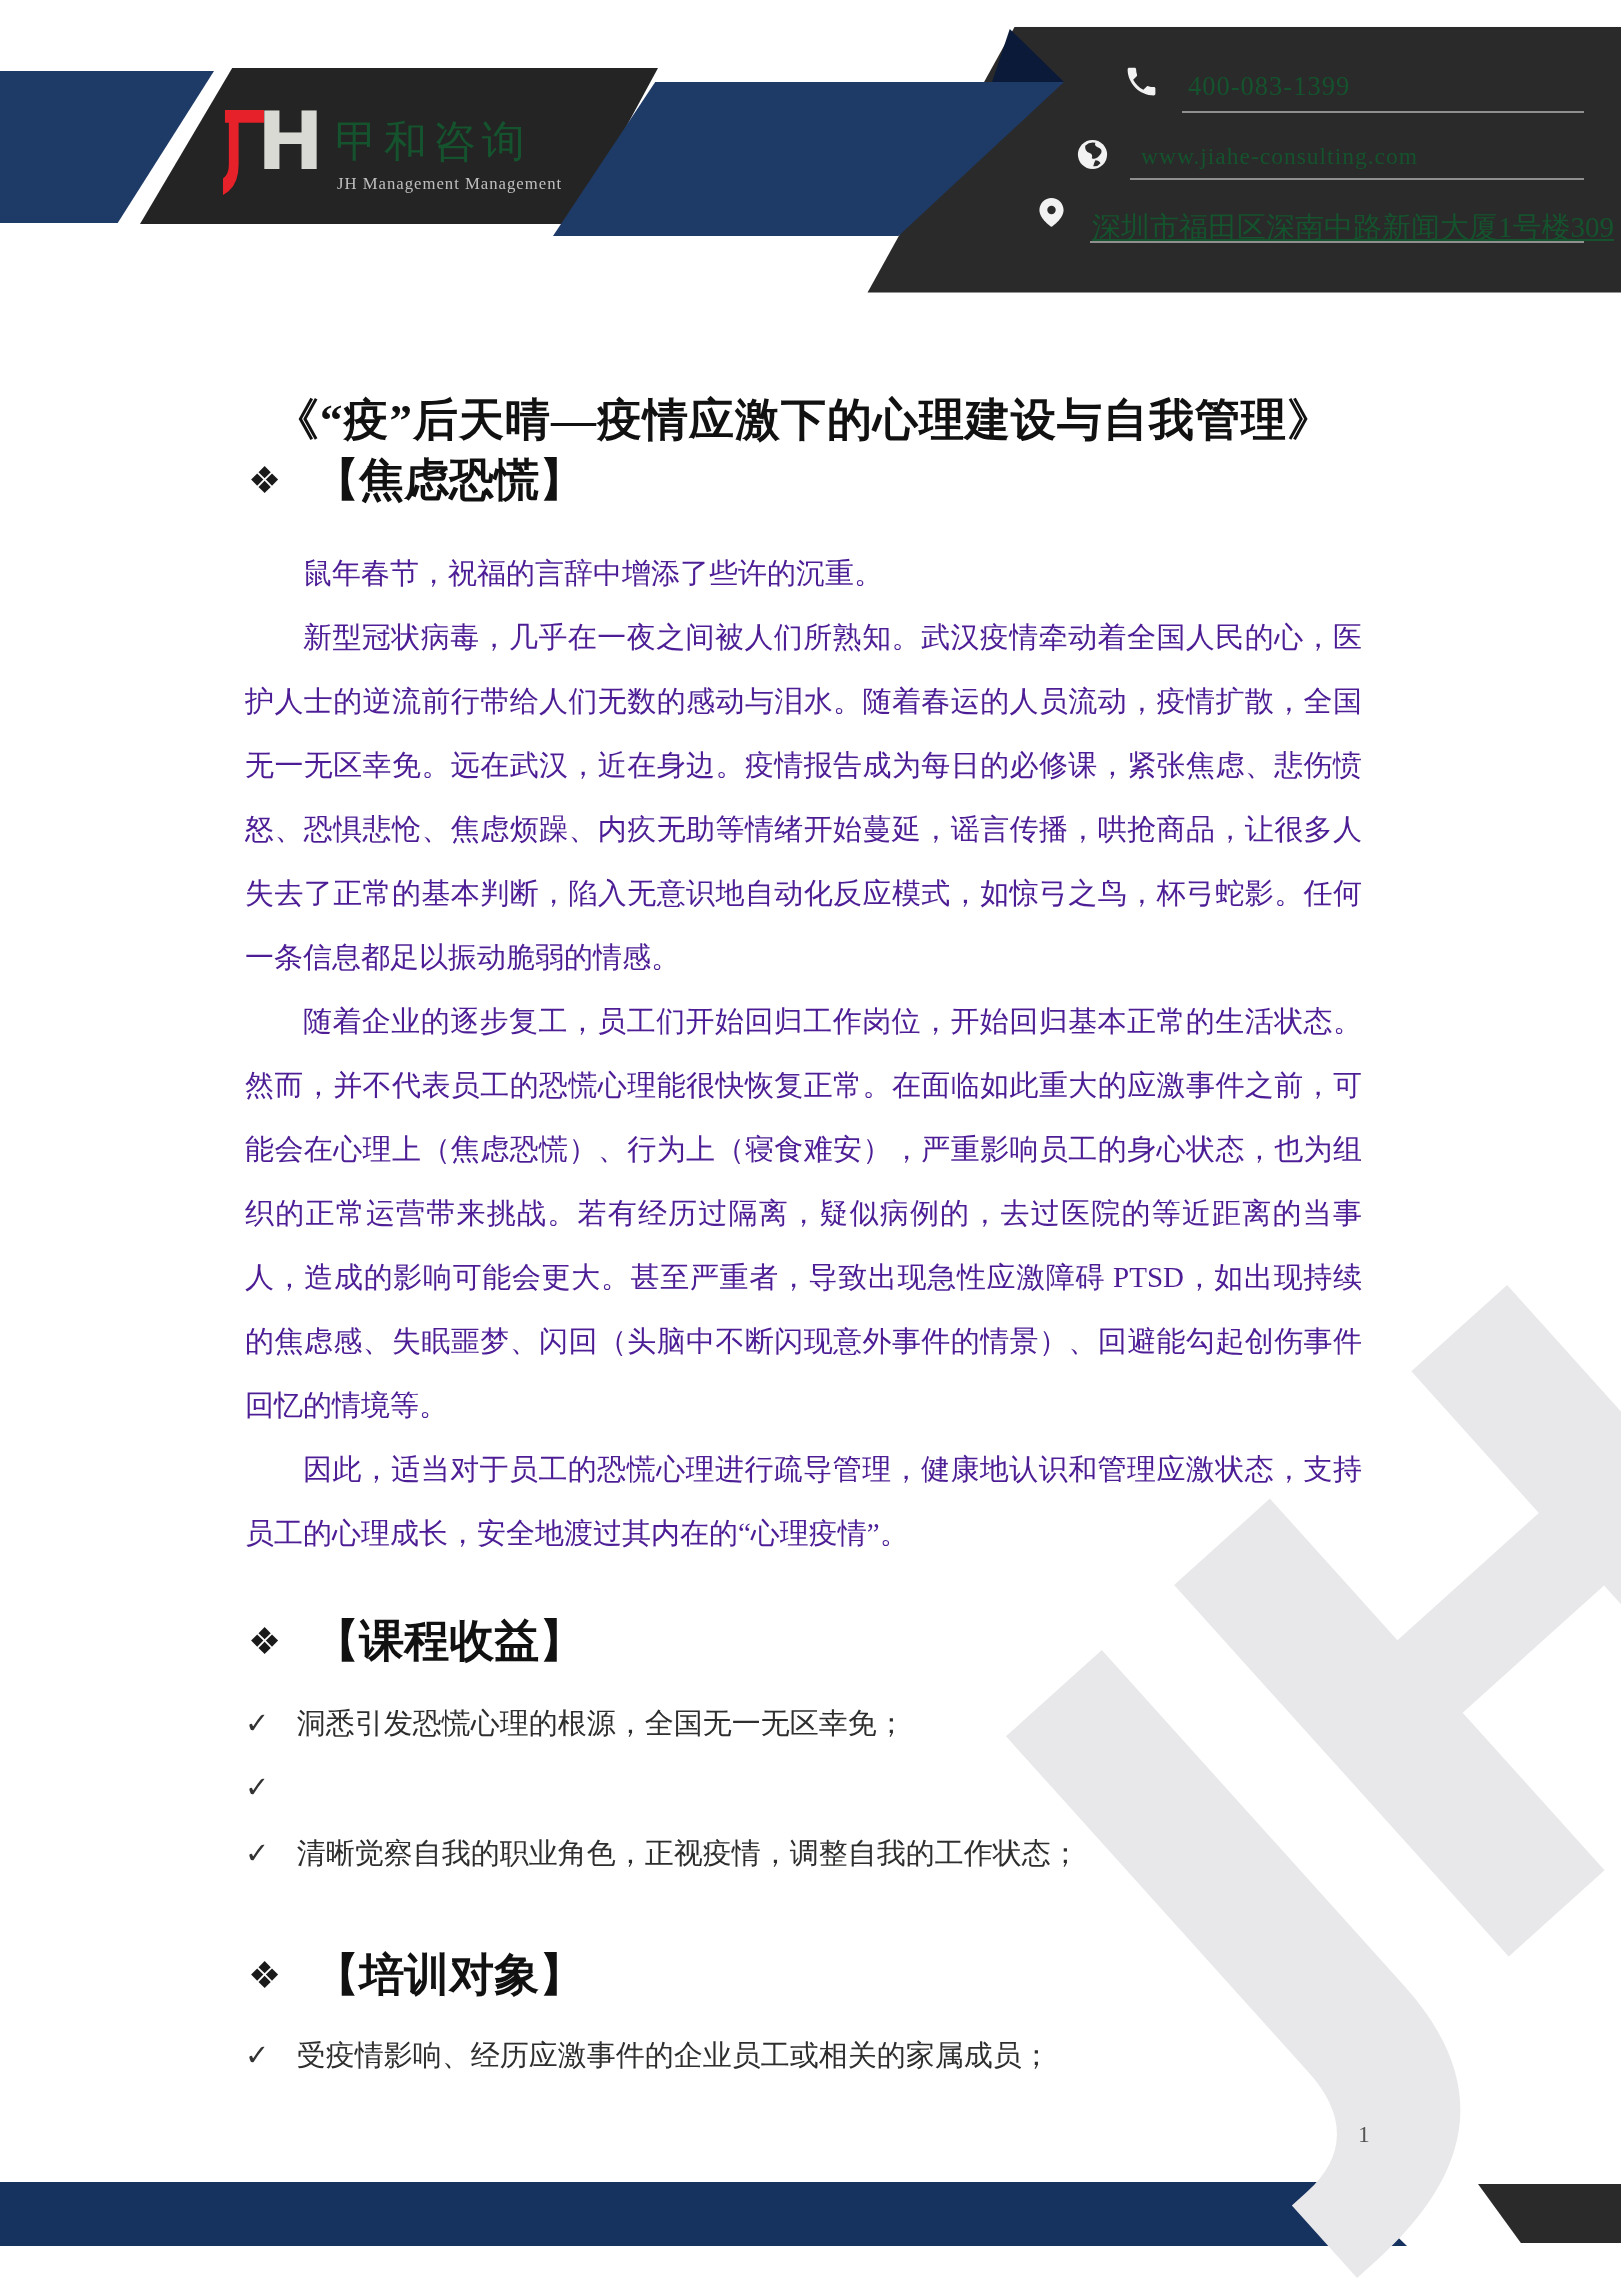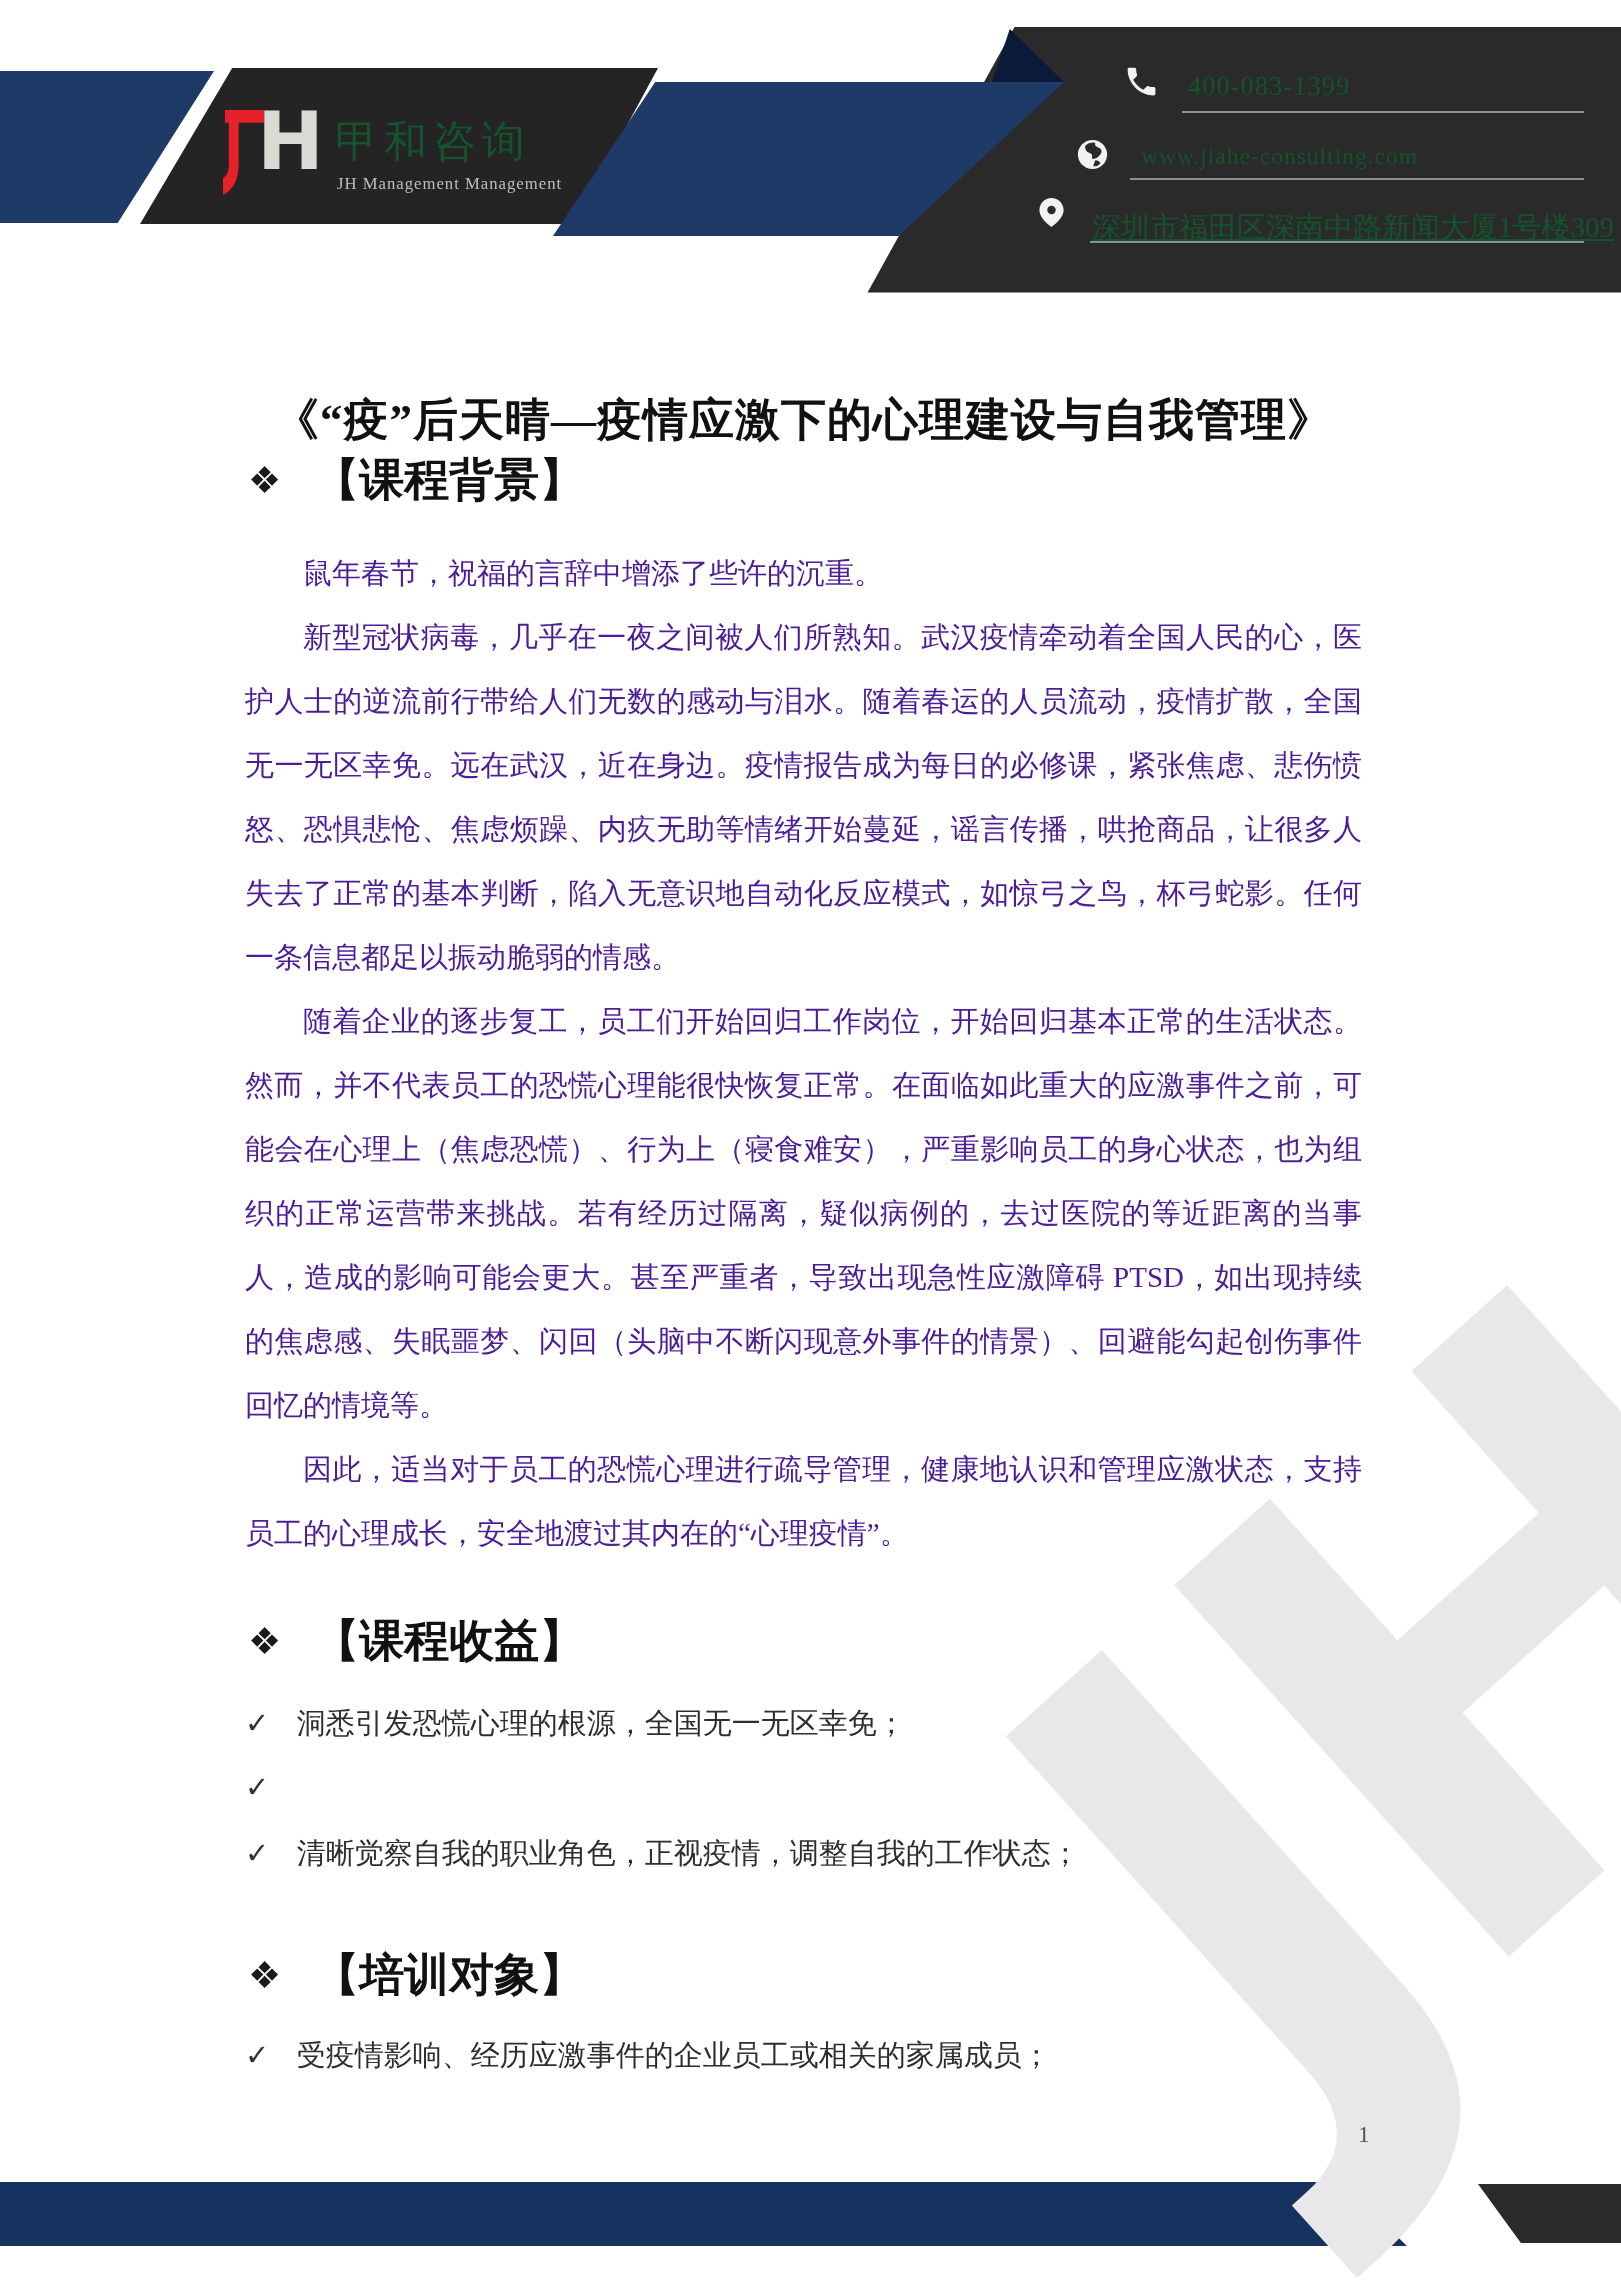--- a/index.html
+++ b/index.html
@@ -101,21 +101,21 @@
   <svg class="abs c-icon" style="left:1037px;top:194px;" width="29" height="37" viewBox="0 0 24 24">
     <path fill="#f2f2f2" d="M12 0C6.5 0 2 4.5 2 10c0 7.5 10 14 10 14s10-6.5 10-14C22 4.5 17.5 0 12 0zm0 13.5A3.5 3.5 0 1 1 12 6.5a3.5 3.5 0 0 1 0 7z"></path>
   </svg>
   <div class="abs contact-text c-addr">深圳市福田区深南中路新闻大厦1号楼309</div>
   <div class="c-line cl3"></div>
 
   <div class="abs doc-title">《“疫”后天晴—疫情应激下的心理建设与自我管理》</div>
 
   <div class="sec-row sec1">
     <span class="diamond">❖</span>
-    <span class="sec-h">【课程背景】</span>
+    <span class="sec-h">【焦虑恐慌】</span>
   </div>
 
   <div class="abs body-text">
     <p>鼠年春节，祝福的言辞中增添了些许的沉重。</p>
     <p>新型冠状病毒，几乎在一夜之间被人们所熟知。武汉疫情牵动着全国人民的心，医护人士的逆流前行带给人们无数的感动与泪水。随着春运的人员流动，疫情扩散，全国无一无区幸免。远在武汉，近在身边。疫情报告成为每日的必修课，紧张焦虑、悲伤愤怒、恐惧悲怆、焦虑烦躁、内疚无助等情绪开始蔓延，谣言传播，哄抢商品，让很多人失去了正常的基本判断，陷入无意识地自动化反应模式，如惊弓之鸟，杯弓蛇影。任何一条信息都足以振动脆弱的情感。</p>
     <p>随着企业的逐步复工，员工们开始回归工作岗位，开始回归基本正常的生活状态。然而，并不代表员工的恐慌心理能很快恢复正常。在面临如此重大的应激事件之前，可能会在心理上（焦虑恐慌）、行为上（寝食难安），严重影响员工的身心状态，也为组织的正常运营带来挑战。若有经历过隔离，疑似病例的，去过医院的等近距离的当事人，造成的影响可能会更大。甚至严重者，导致出现急性应激障碍 PTSD，如出现持续的焦虑感、失眠噩梦、闪回（头脑中不断闪现意外事件的情景）、回避能勾起创伤事件回忆的情境等。</p>
     <p>因此，适当对于员工的恐慌心理进行疏导管理，健康地认识和管理应激状态，支持员工的心理成长，安全地渡过其内在的“心理疫情”。</p>
   </div>
 
   <div class="sec-row sec2">

